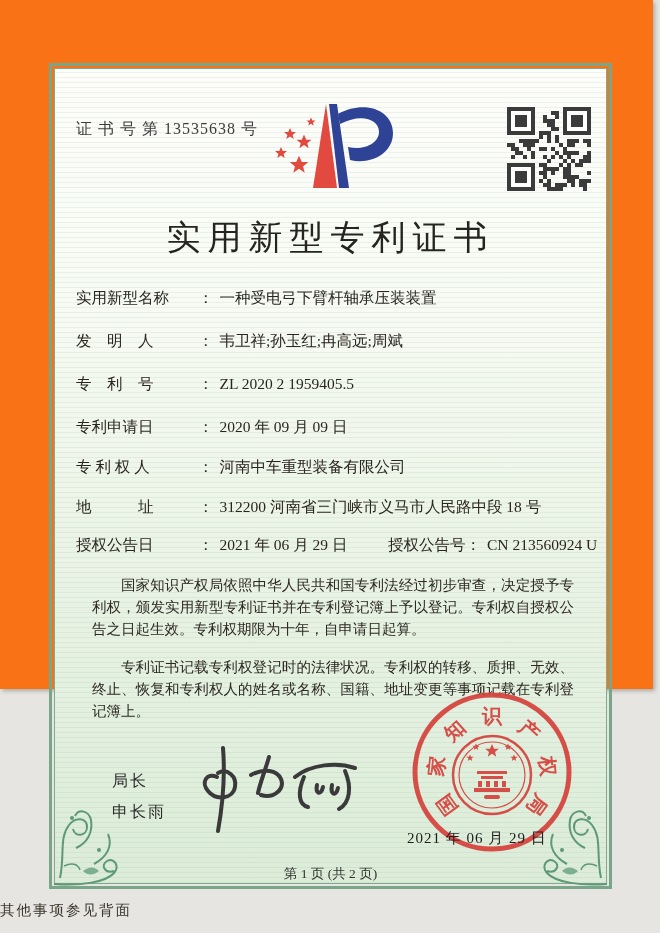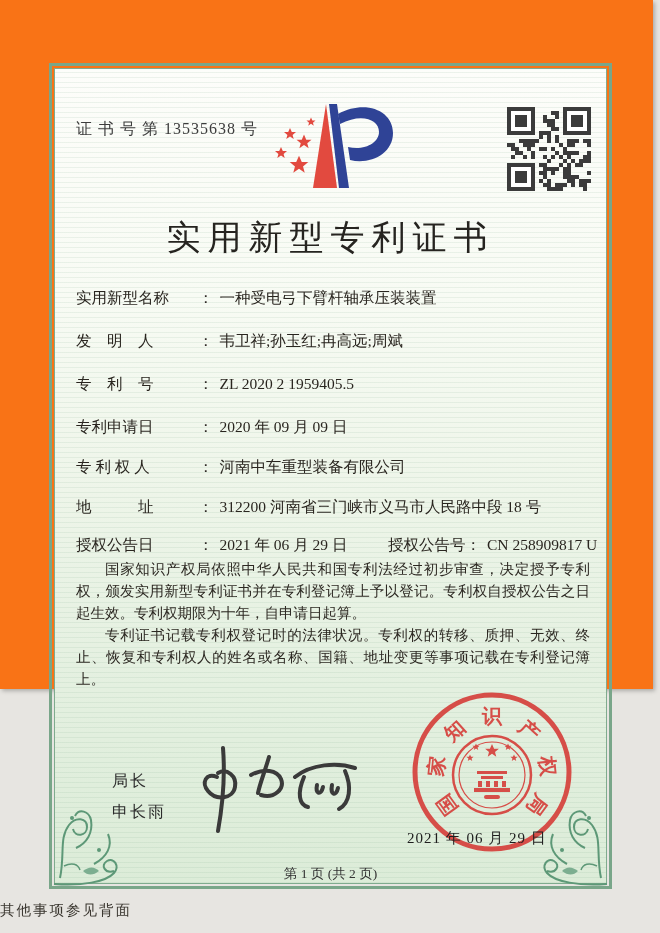--- a/index.html
+++ b/index.html
@@ -39,21 +39,21 @@
   .field-row{position:absolute;left:21px;right:18px;height:22px;font-size:15.5px;white-space:nowrap;}
   .flabel{display:inline-block;min-width:122px;color:#29251f;}
   .fcolon{margin-right:6px;}
   .fvalue{color:#29251f;}
   .field-extra{position:absolute;left:312px;top:0;}
 
   .paras{
     position:absolute;left:21px;right:16px;top:489px;
     font-size:14.5px;line-height:22px;text-align:justify;color:#2c2822;
   }
-  .paras p{margin:0;text-indent:2em;}
+  .paras p{margin:16px;text-indent:2em;}
 
   .officer{position:absolute;left:57px;top:696px;font-size:16px;line-height:31px;color:#2c2c2c;letter-spacing:2px;}
   .signature{position:absolute;left:132px;top:672px;width:176px;height:98px;}
 
   .seal{position:absolute;left:352px;top:618px;width:170px;height:170px;opacity:.93;}
   .seal-date{position:absolute;left:352px;top:760px;font-size:15px;letter-spacing:1px;color:#1e1e1e;white-space:nowrap;}
 
   .page-info{position:absolute;left:0;top:796px;width:100%;text-align:center;font-size:13.5px;color:#333;}
 
   .ornament{position:absolute;width:92px;height:112px;bottom:-5px;}
@@ -233,21 +233,21 @@
         </div>
         <div class="field-row" style="top:388px">
           <span class="flabel">专 利 权 人</span><span class="fcolon">：</span><span class="fvalue">河南中车重型装备有限公司</span>
         </div>
         <div class="field-row" style="top:428px">
           <span class="flabel">地　　　址</span><span class="fcolon">：</span><span class="fvalue">312200 河南省三门峡市义马市人民路中段 18 号</span>
         </div>
         <div class="field-row" style="top:466px">
           <span class="flabel">授权公告日</span><span class="fcolon">：</span><span class="fvalue">2021 年 06 月 29 日</span>
           <span class="field-extra">
-            <span class="flabel" style="min-width:0">授权公告号</span><span class="fcolon">：</span><span class="fvalue">CN 258909817 U</span>
+            <span class="flabel" style="min-width:0">授权公告号</span><span class="fcolon">：</span><span class="fvalue">CN 213560924 U</span>
           </span>
         </div>
 
         <div class="paras">
           <p>国家知识产权局依照中华人民共和国专利法经过初步审查，决定授予专利权，颁发实用新型专利证书并在专利登记簿上予以登记。专利权自授权公告之日起生效。专利权期限为十年，自申请日起算。</p>
           <p>专利证书记载专利权登记时的法律状况。专利权的转移、质押、无效、终止、恢复和专利权人的姓名或名称、国籍、地址变更等事项记载在专利登记簿上。</p>
         </div>
 
         <div class="officer">
           <div>局长</div>

